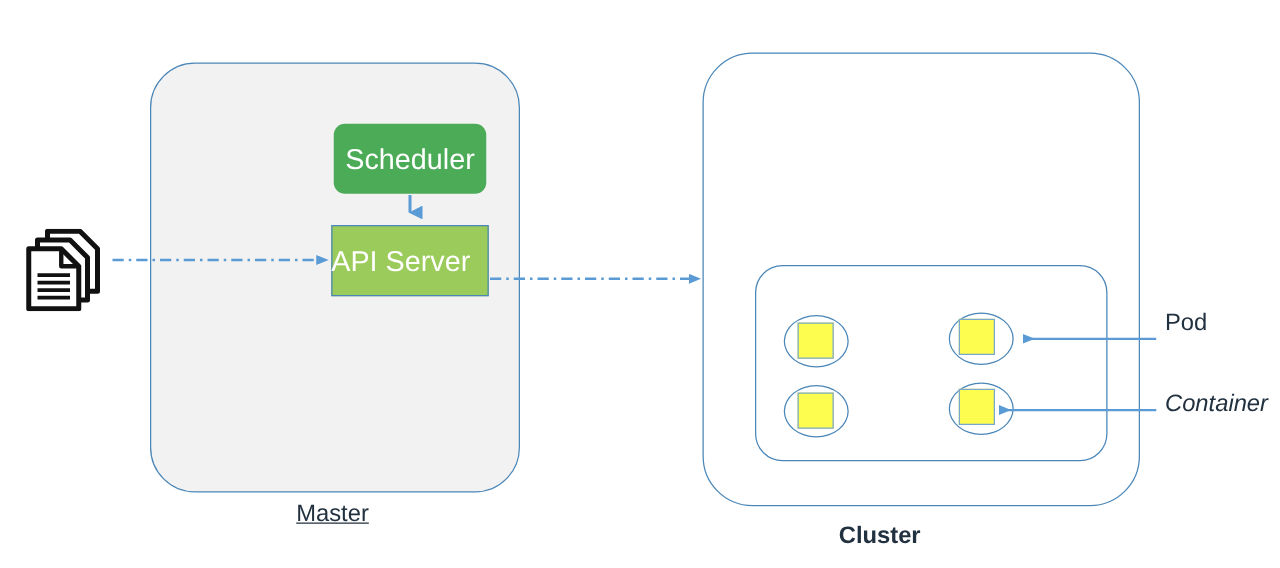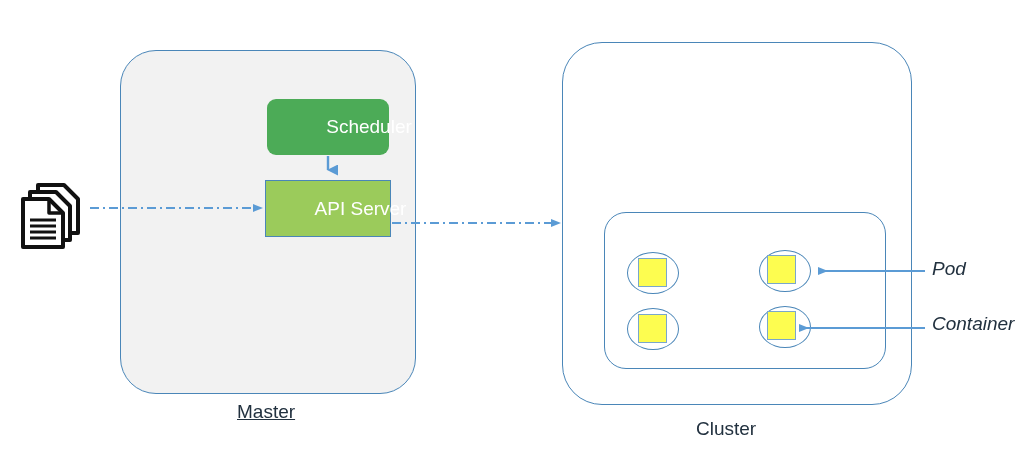--- a/index.html
+++ b/index.html
@@ -27,25 +27,24 @@
   .node-label {
     position: absolute;
     color: #22313f;
     font-size: 19px;
     line-height: 22px;
     white-space: nowrap;
   }
   .box-label {
     position: absolute;
     color: #ffffff;
-    font-size: 19px;
+    font-size: 23px;
     line-height: 22px;
     white-space: nowrap;
     text-align: center;
-    padding-left: 41px;
   }
   
   #master-group {
     position: absolute;
     left: 120px;
     top: 50px;
     width: 296px;
     height: 344px;
     background: #f2f2f2;
     border: 1.6px solid #4a86b8;
@@ -101,22 +100,23 @@
     left: 562px;
     top: 42px;
     width: 350px;
     height: 363px;
     background: transparent;
     border: 1.6px solid #4a86b8;
     border-radius: 40px;
     box-sizing: border-box;
   }
   #cluster-caption {
-    left: 696px;
+    left: 671px;
     top: 418px;
+    font-weight: bold;
   }
   #node-group {
     position: absolute;
     left: 604px;
     top: 212px;
     width: 282px;
     height: 157px;
     background: transparent;
     border: 1.6px solid #4a86b8;
     border-radius: 22px;
@@ -136,22 +136,21 @@
     position: absolute;
     width: 29px;
     height: 29px;
     background: #fdfd50;
     border: 1.6px solid #7aa7cc;
     box-sizing: border-box;
   }
   
   #pod-label {
     left: 932px;
-    top: 258px;
-    font-style: italic;
+    top: 248px;
   }
   #container-label {
     left: 932px;
     top: 313px;
     font-style: italic;
   }
   
   #doc-icon {
     position: absolute;
     left: 20px;

